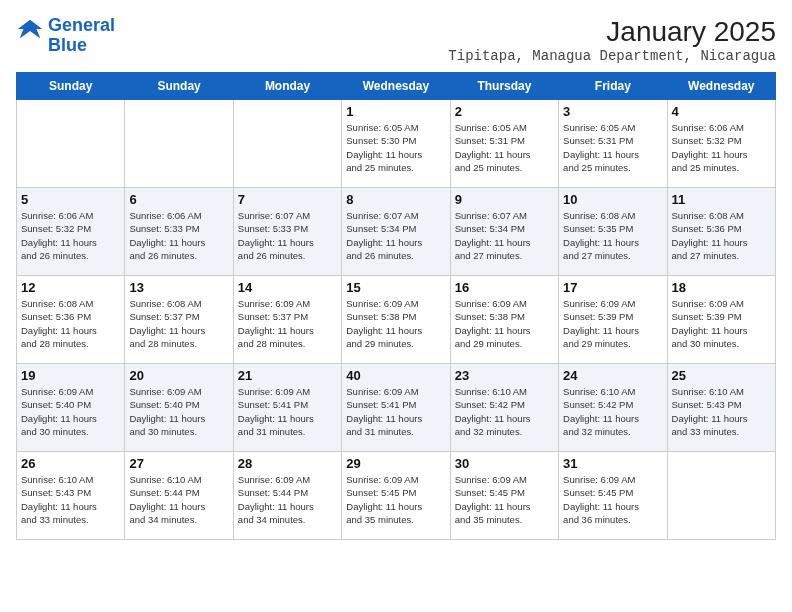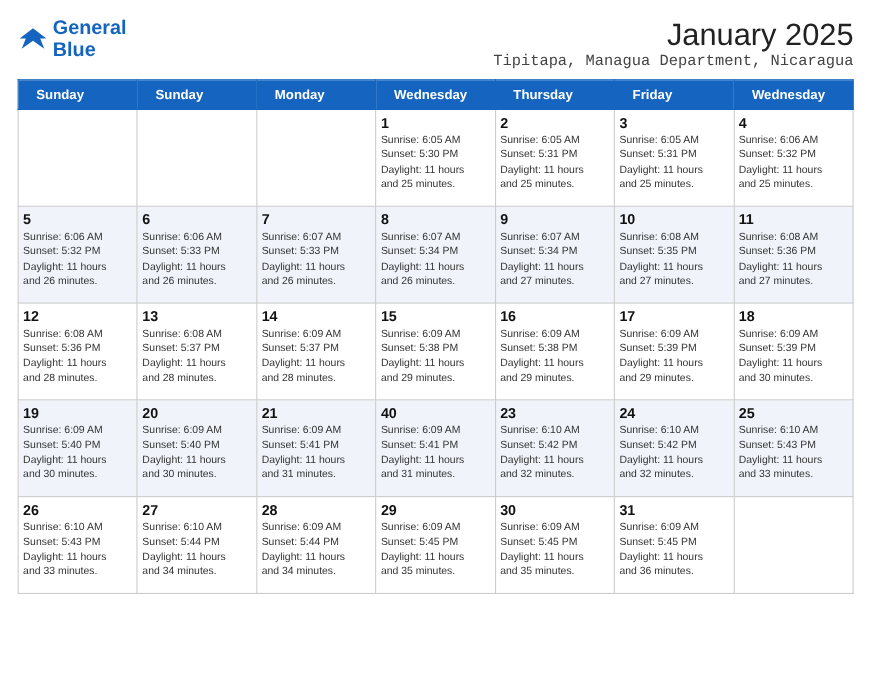--- a/index.html
+++ b/index.html
@@ -11,21 +11,21 @@
       padding: 16px;
     }
     .header {
       display: flex;
       justify-content: space-between;
       align-items: flex-start;
       margin-bottom: 8px;
     }
     .logo {
       display: flex;
-      align-items: center;
+      align-items: flex-start;
       gap: 4px;
     }
     .logo-text {
       font-size: 18px;
       font-weight: bold;
       color: #333;
       line-height: 1.1;
     }
     .logo-text span { color: #1565c0; }
     .logo-bird {
@@ -48,21 +48,21 @@
       width: 100%;
       border-collapse: collapse;
       table-layout: fixed;
     }
     thead tr th {
       background: #1565c0;
       color: #fff;
       font-size: 12px;
       font-weight: bold;
       padding: 6px 16px;
-      text-align: left;
+      text-align: center;
       border: 1px solid #1565c0;
     }
     tbody tr td {
       vertical-align: top;
       border: 1px solid #ccc;
       padding: 4px 4px 4px 4px;
       font-size: 10px;
       color: #222;
       height: 88px;
       background: #fff;

